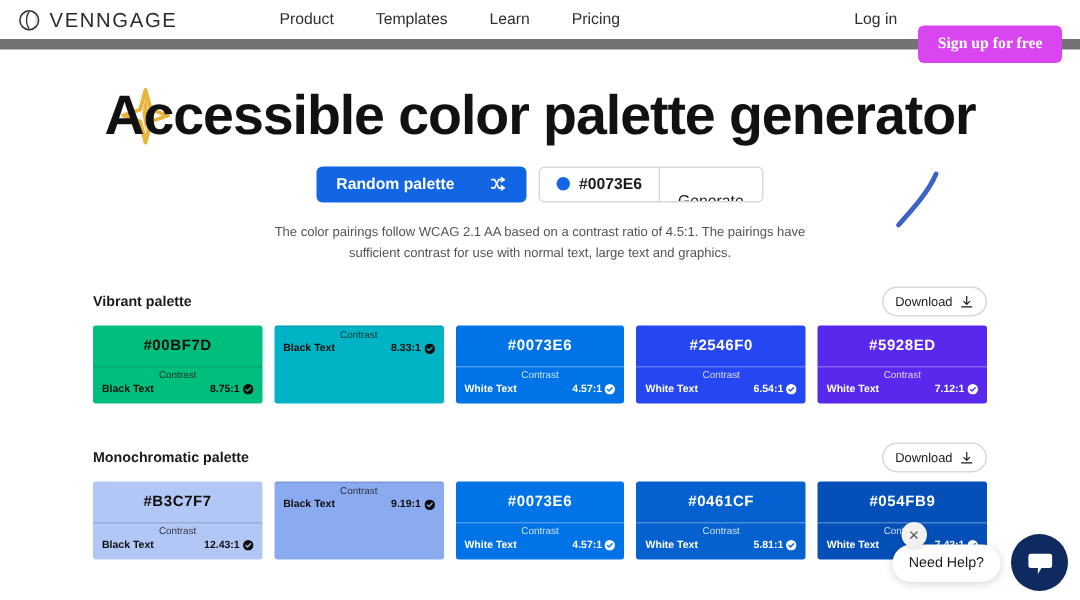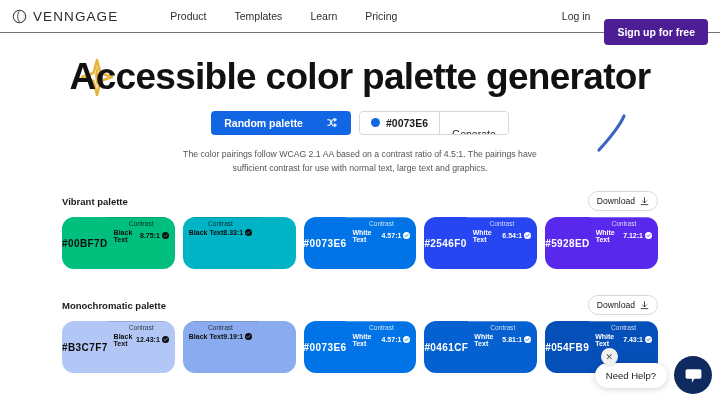--- a/index.html
+++ b/index.html
@@ -13,62 +13,61 @@
   }
   .page { position: relative; width: 720px; height: 400px; background: #ffffff; }
 
   
   .nav {
     position: relative;
     height: 33px;
     display: flex;
     align-items: center;
     padding: 0 12px 0 12px;
-    border-bottom: 1px solid #737373;
+    border-bottom: 7px solid #737373;
     background: #fff;
     z-index: 5;
-    gap: 16px;
   }
   .brand { display: flex; align-items: center; gap: 6px; }
   .brand-mark { width: 15px; height: 15px; display: block; }
   .brand-name {
     font-size: 13.5px;
     letter-spacing: 1.1px;
     color: #2b2b2b;
     font-weight: 400;
   }
   .nav-links {
     display: flex;
     align-items: center;
     gap: 28px;
-    margin-left: 36px;
+    margin-left: 68px;
   }
   .nav-link {
     font-size: 10.5px;
     color: #2f2f2f;
     cursor: pointer;
     white-space: nowrap;
   }
   .nav-right {
     margin-left: auto;
     display: flex;
     align-items: center;
     gap: 14px;
   }
   .login-link { font-size: 10.5px; color: #2f2f2f; cursor: pointer; }
   .signup-btn {
-    background: #4c1d95;
+    background: #d946ef;
     color: #fff;
     font-size: 10.5px;
     font-weight: 600;
     border: none;
     border-radius: 4px;
     padding: 7px 13px;
     cursor: pointer;
-    font-family: Liberation Sans, sans-serif;
+    font-family: Liberation Serif, serif;
     white-space: nowrap;
     margin-top: 32px;
   }
 
   
   .hero { position: relative; text-align: center; padding-top: 24px; }
   .hero-title {
     font-size: 37px;
     font-weight: 700;
     letter-spacing: -0.7px;
@@ -169,24 +168,24 @@
     background: #fff;
     font-size: 8.6px;
     color: #1a1a1a;
     padding: 4px 8px;
     cursor: pointer;
     font-family: inherit;
   }
   .swatch-row { display: flex; gap: 8px; }
   .swatch {
     flex: 1;
-    border-radius: 12px;
+    border-radius: 2px;
     overflow: hidden;
     display: flex;
-    flex-direction: row;
+    flex-direction: column;
     height: 52px;
     cursor: pointer;
   }
   .swatch-hex {
     flex: 1;
     display: flex;
     align-items: center;
     justify-content: center;
     font-size: 10px;
     font-weight: 700;

